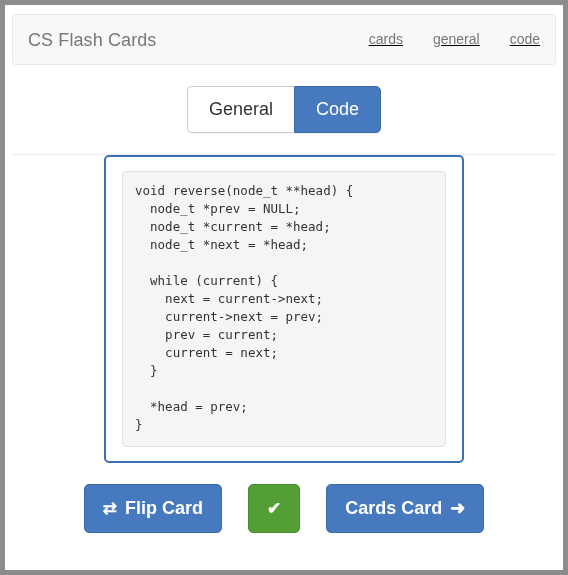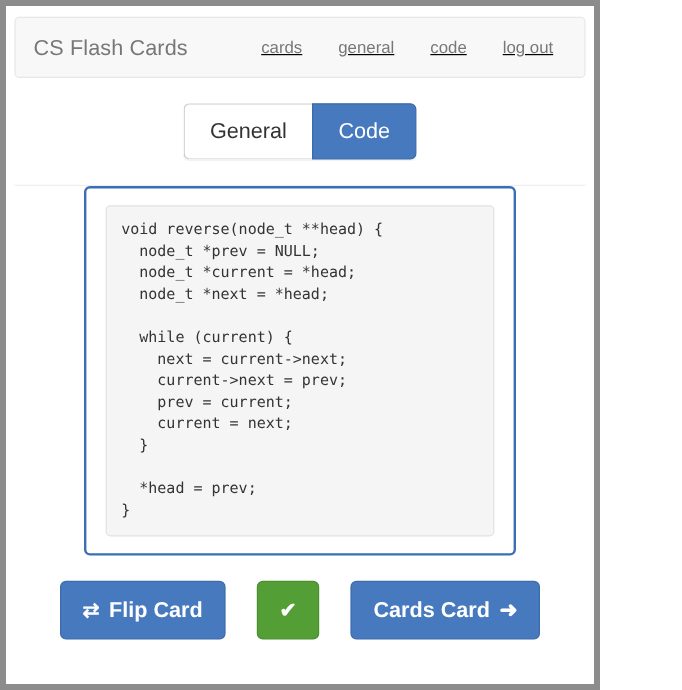--- a/index.html
+++ b/index.html
@@ -7,25 +7,25 @@
     margin: 0;
     padding: 0;
     background: #ffffff;
   }
   body {
     font-family: "Liberation Sans", sans-serif;
     -webkit-font-smoothing: antialiased;
   }
   .viewport {
     position: relative;
-    width: 500px;
+    width: 568px;
     height: 575px;
     box-sizing: border-box;
     border: 5px solid #8c8c8c;
-    background: #ec4899;
+    background: #84cc16;
     overflow: hidden;
   }
   .page {
     position: absolute;
     left: 0; top: 0; right: 0; bottom: 0;
     background: #ffffff;
     padding: 0 7px;
     box-sizing: border-box;
   }
 
@@ -182,21 +182,20 @@
 
 <div class="viewport">
   <div class="page">
 
     <div class="navbar">
       <div class="navbar-brand">CS Flash Cards</div>
       <div class="nav-links">
         <a class="nav-link">cards</a>
         <a class="nav-link">general</a>
         <a class="nav-link">code</a>
-        <a class="nav-link last">log out</a>
       </div>
     </div>
 
     <div class="toggle-row">
       <div class="btn-group">
         <button class="toggle-btn first">General</button>
         <button class="toggle-btn last active">Code</button>
       </div>
     </div>
 

